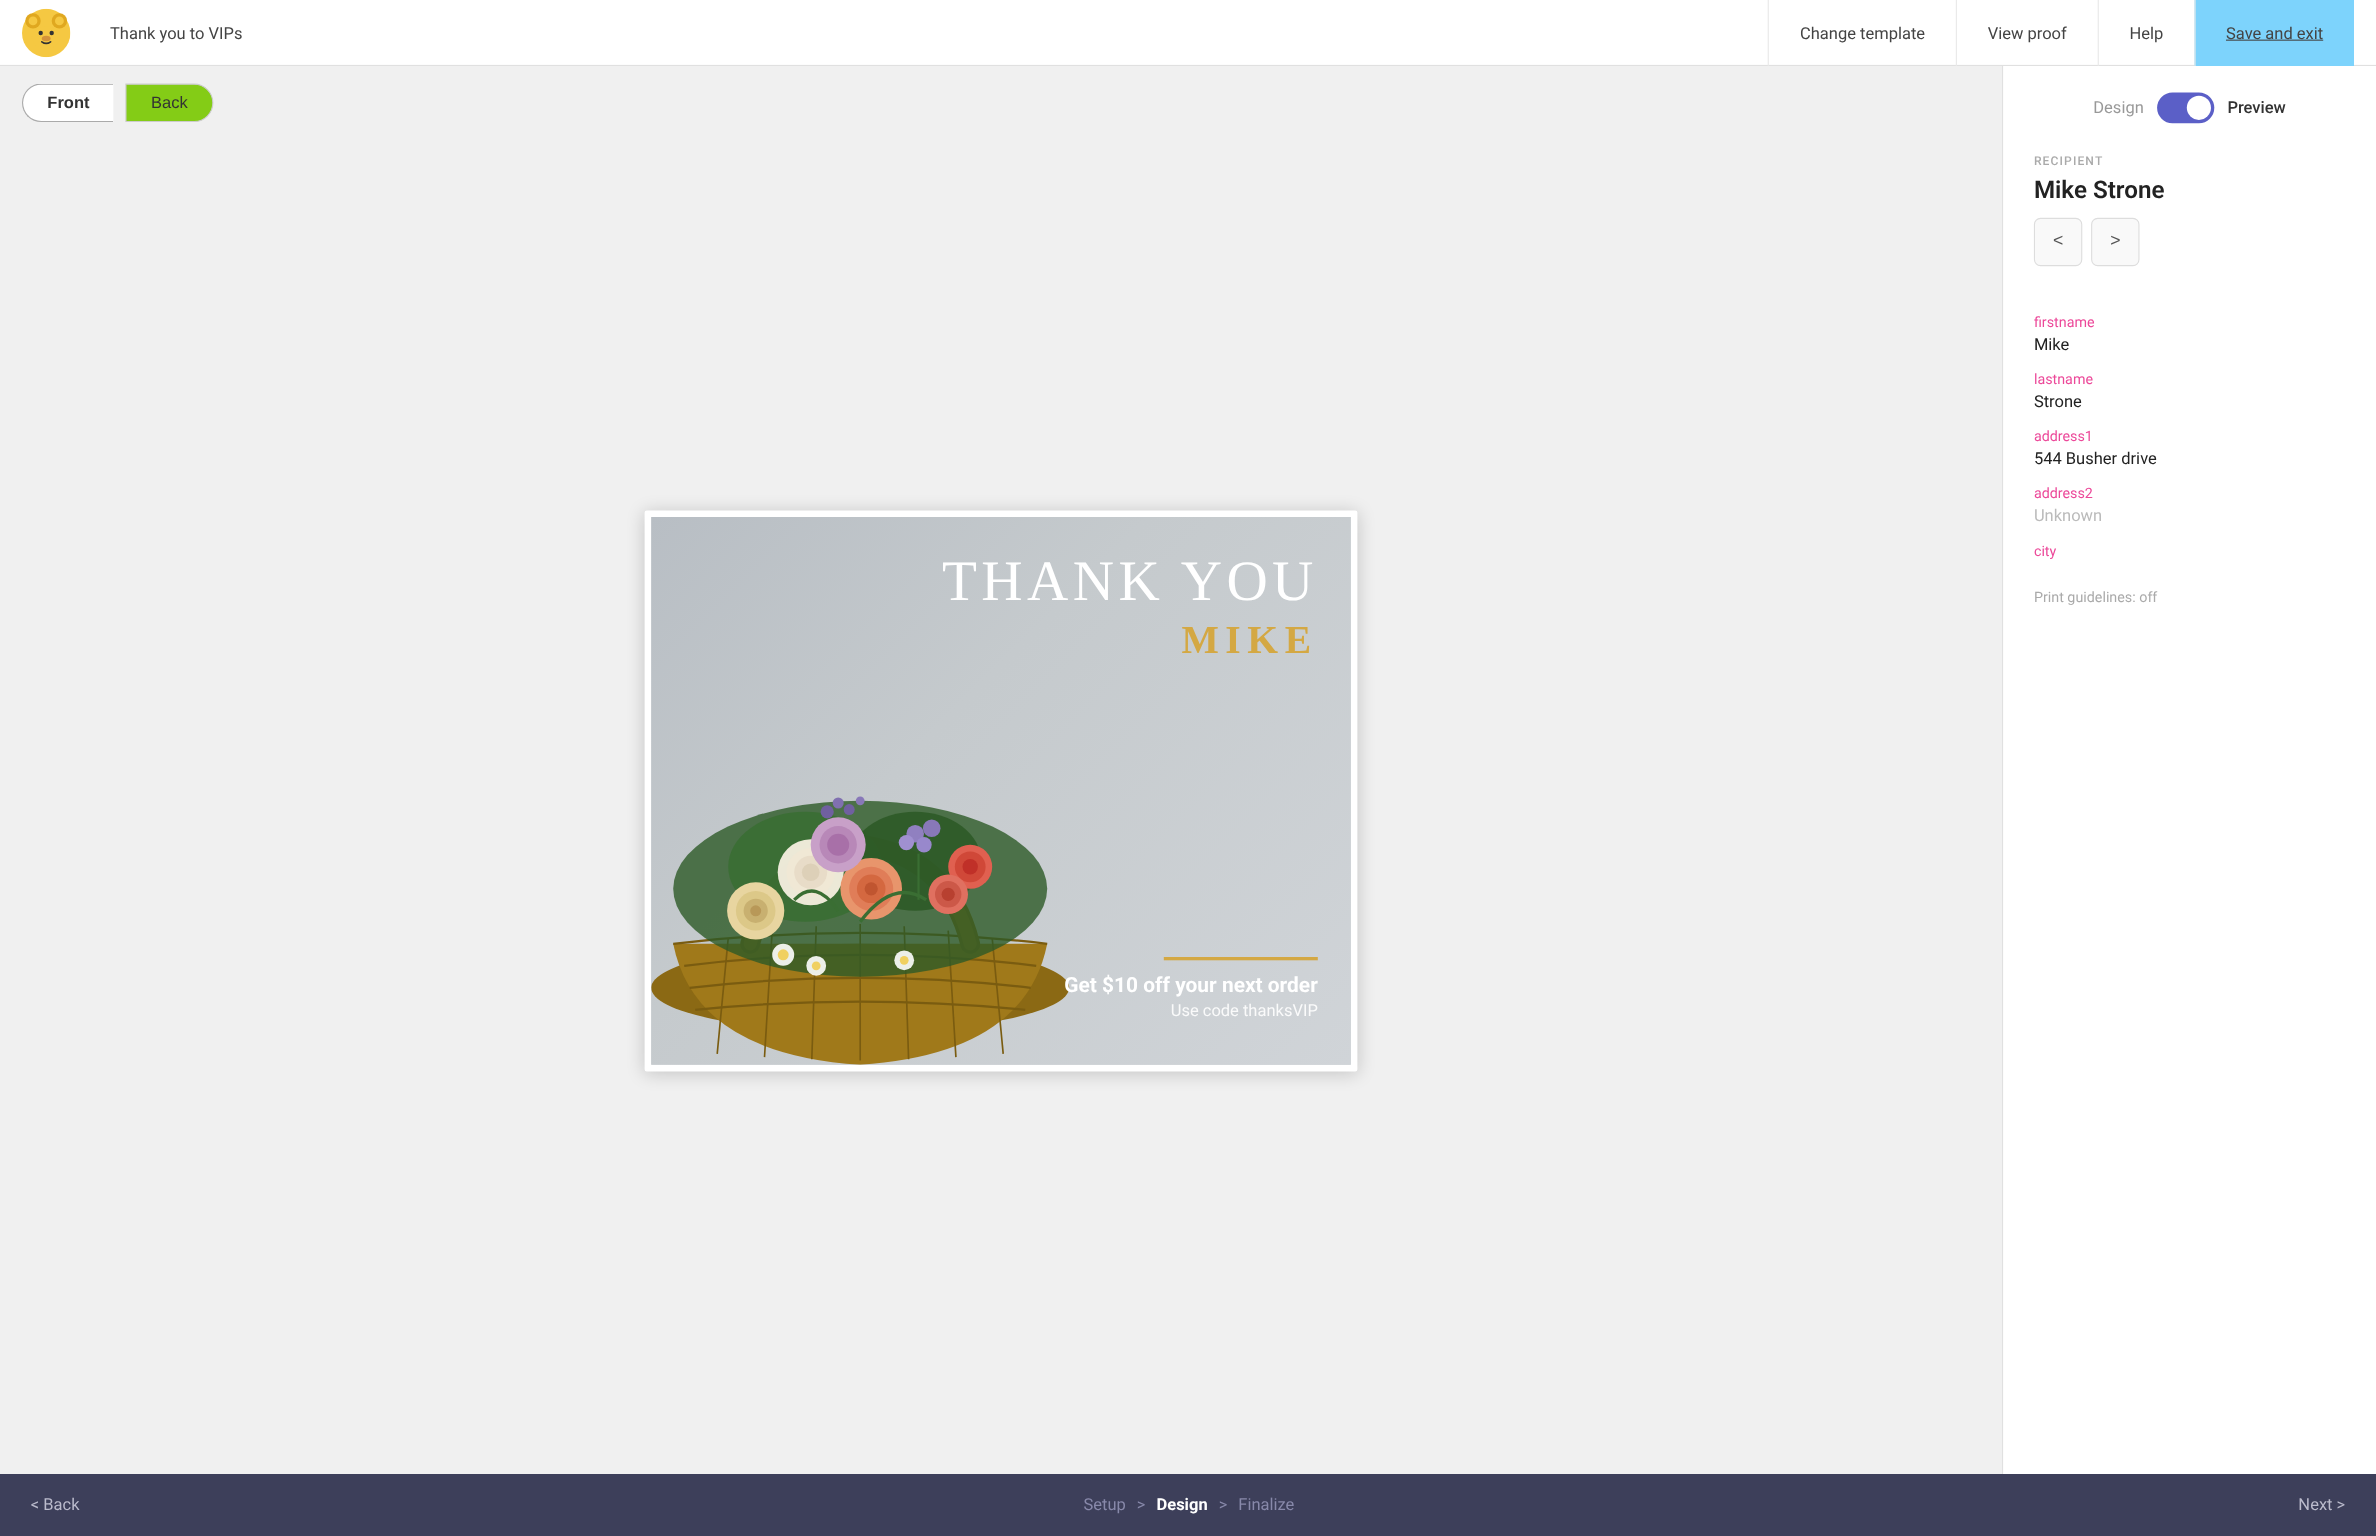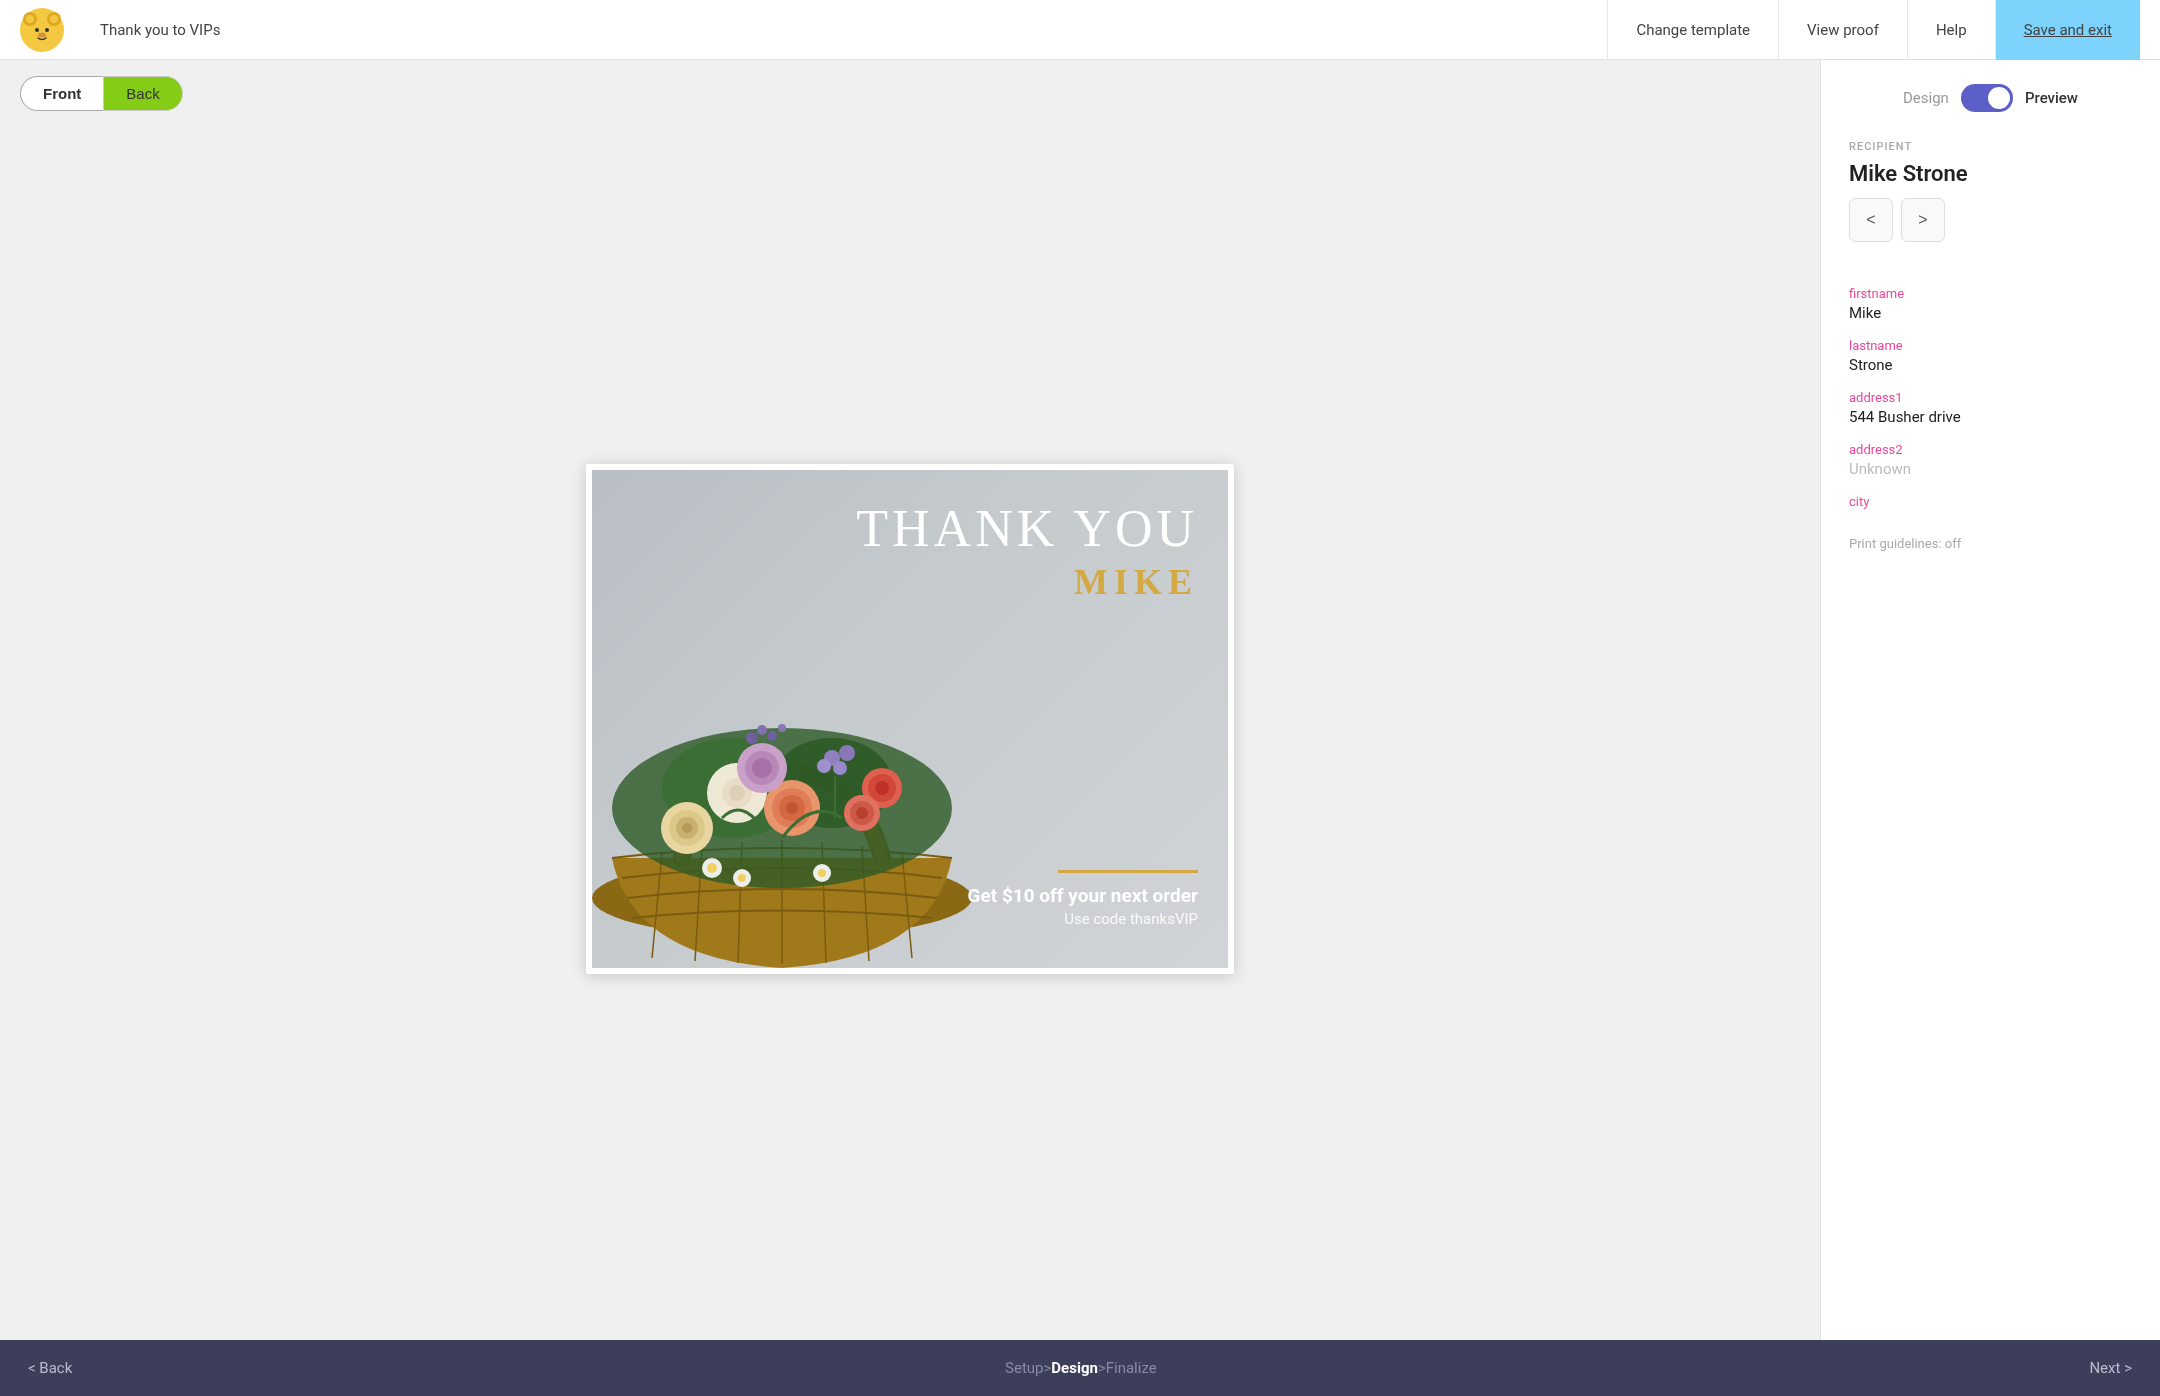--- a/index.html
+++ b/index.html
@@ -61,21 +61,21 @@
       background: #f0f0f0;
       display: flex;
       flex-direction: column;
       overflow: hidden;
     }
 
     .front-back-toggle {
       display: flex;
       align-items: center;
       padding: 16px 20px;
-      gap: 0;
+      gap: 11px;
     }
     .toggle-btn {
       padding: 8px 22px;
       border: 1.5px solid #ccc;
       background: #84cc16;
       cursor: pointer;
       font-size: 15px;
       color: #333;
     }
     .toggle-btn.active {
@@ -291,20 +291,21 @@
       font-size: 15px;
       color: #bbc;
       cursor: pointer;
       display: flex;
       align-items: center;
       gap: 6px;
     }
     .breadcrumb {
       display: flex;
       align-items: center;
+      gap: 10px;
       font-size: 15px;
       color: #8889aa;
     }
     .breadcrumb-item { color: #8889aa; }
     .breadcrumb-item.active { color: #fff; font-weight: 700; }
     .breadcrumb-sep { color: #6667888; }
     .bottom-next {
       font-size: 15px;
       color: #bbc;
       cursor: pointer;

